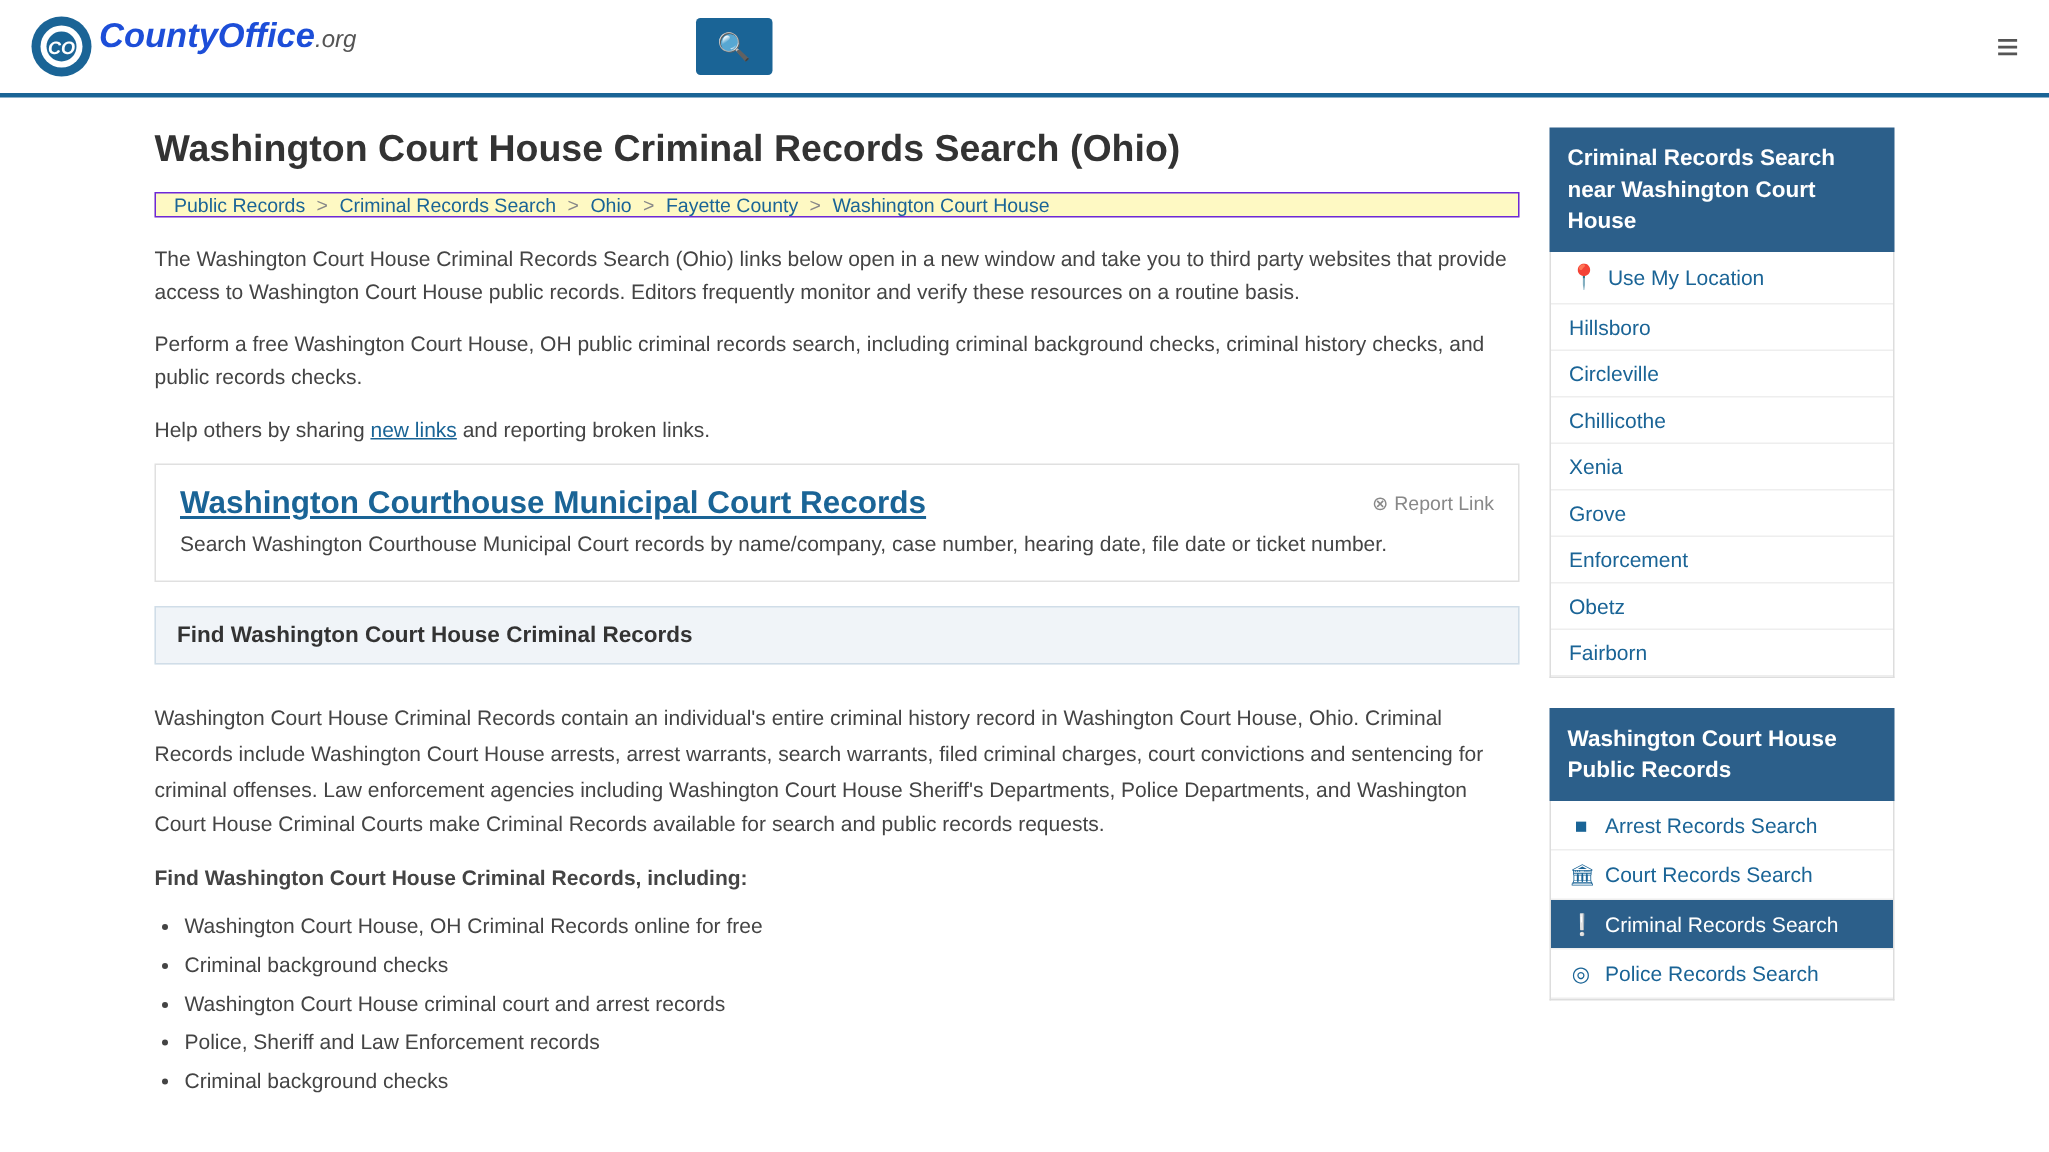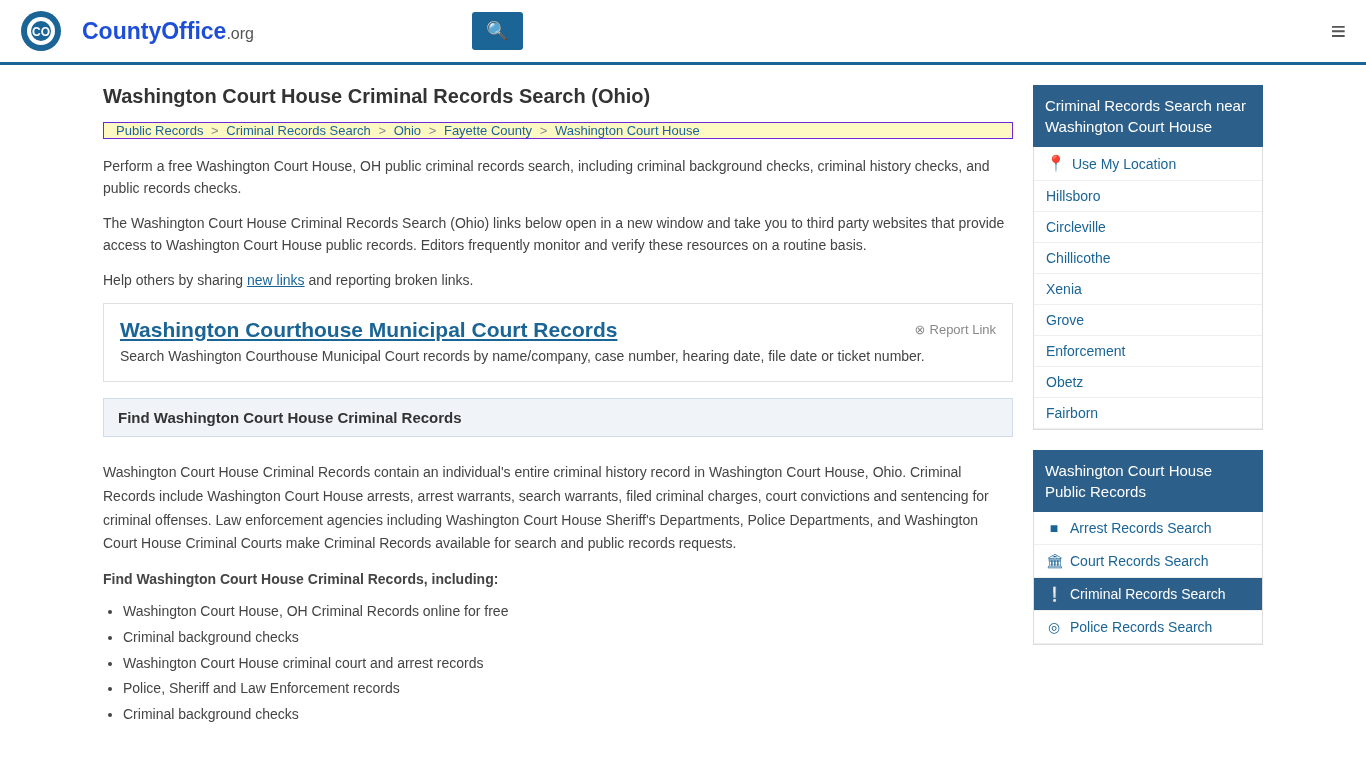--- a/index.html
+++ b/index.html
@@ -9,22 +9,23 @@
     #header {
       background: #fff;
       border-bottom: 3px solid #1a6496;
       padding: 10px 20px;
       display: flex;
       align-items: center;
       justify-content: space-between;
     }
     #logo-area {
       display: flex;
-      align-items: center;
-      gap: 20px;
+      align-items: flex-start;
+      gap: 4px;
+      font-style: italic;
     }
     #logo-icon {
       width: 42px;
       height: 42px;
     }
     #search-area {
       display: flex;
       align-items: center;
       gap: 8px;
       flex: 1;
@@ -66,21 +67,21 @@
       display: flex;
       gap: 20px;
     }
 
     
     #content {
       flex: 1;
     }
 
     #page-title {
-      font-size: 20px;
+      font-size: 25px;
       font-weight: bold;
       color: #333;
       margin-bottom: 14px;
     }
 
     
     #breadcrumb {
       background: #fef9c3;
       border: 1px solid #6d28d9;
       padding: 0 12px;
@@ -176,21 +177,21 @@
       flex-shrink: 0;
     }
 
     .sidebar-box {
       margin-bottom: 20px;
     }
 
     .sidebar-header {
       background: #2c5f8a;
       color: #fff;
-      font-weight: normal;
+      font-weight: bold;
       font-size: 15px;
       padding: 10px 12px;
       line-height: 1.4;
     }
 
     .sidebar-location-list {
       list-style: none;
       border: 1px solid #ddd;
       border-top: none;
     }
@@ -277,22 +278,22 @@
       <span> &gt; </span>
       <a href="#">Criminal Records Search</a>
       <span> &gt; </span>
       <a href="#">Ohio</a>
       <span> &gt; </span>
       <a href="#">Fayette County</a>
       <span> &gt; </span>
       <a href="#">Washington Court House</a>
     </div>
 
+    <p class="desc-para">The Washington Court House Criminal Records Search (Ohio) links below open in a new window and take you to third party websites that provide access to Washington Court House public records. Editors frequently monitor and verify these resources on a routine basis.</p>
     <p class="desc-para">Perform a free Washington Court House, OH public criminal records search, including criminal background checks, criminal history checks, and public records checks.</p>
-    <p class="desc-para">The Washington Court House Criminal Records Search (Ohio) links below open in a new window and take you to third party websites that provide access to Washington Court House public records. Editors frequently monitor and verify these resources on a routine basis.</p>
     <p class="desc-para">
       <span>Help others by sharing </span><a href="#">new links</a><span> and reporting broken links.</span>
     </p>
 
     <div class="record-entry">
       <div class="record-title-row">
         <div class="record-title">
           <a href="#">Washington Courthouse Municipal Court Records</a>
         </div>
         <div class="report-link">

